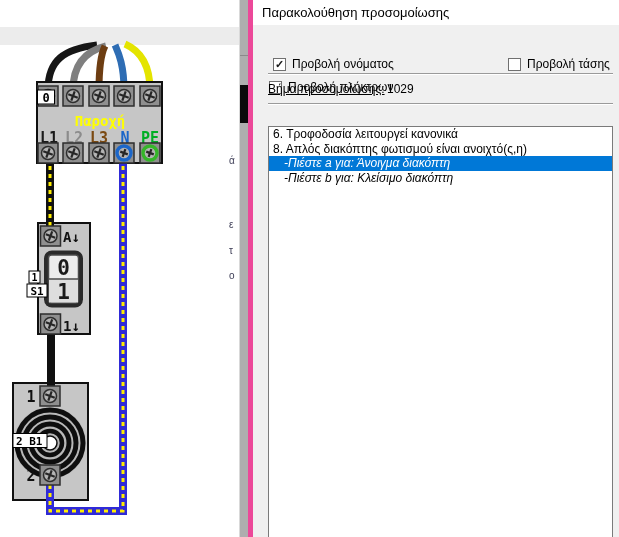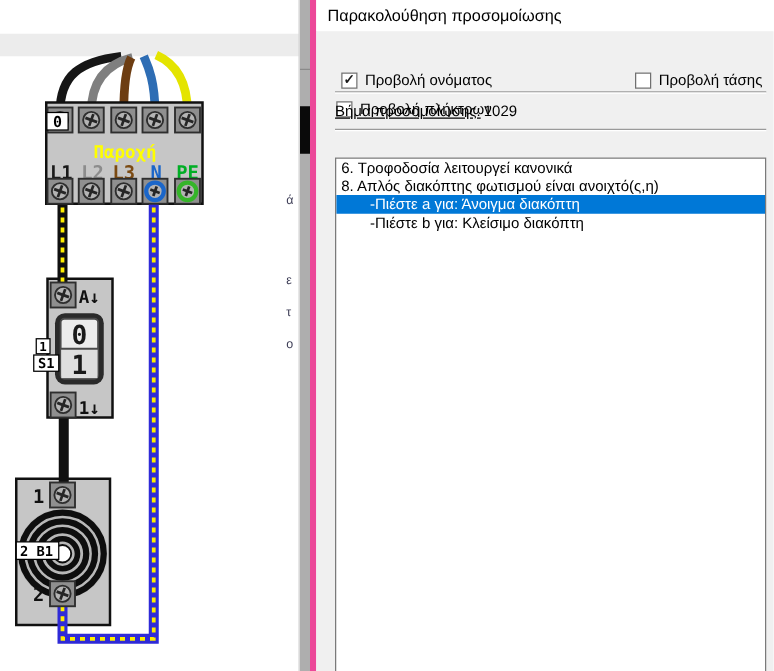--- a/index.html
+++ b/index.html
@@ -29,21 +29,21 @@
   .cb-box { width:13px; height:13px; background:#fff; border:1px solid #707070; display:flex; align-items:center; justify-content:center; flex:0 0 auto; }
   .cb-mark { font-size:11px; line-height:11px; color:#1a1a1a; font-weight:bold; }
   .cb-label { font-size:12px; color:#000; white-space:nowrap; }
 
   .separator { position:absolute; left:15px; width:345px; height:2px; border-top:1px solid #9a9a9a; border-bottom:1px solid #ffffff; }
 
   .static-label { position:absolute; font-size:12px; color:#000; white-space:nowrap; }
 
   #status-listbox { position:absolute; left:15px; top:126px; width:345px; height:412px; background:#fff; border:1px solid #7a7a7a; overflow:hidden; }
   .list-row { height:14.5px; line-height:14.5px; font-size:12px; color:#000; padding-left:4px; white-space:nowrap; }
-  .list-row.indent { padding-left:27px; }
+  .list-row.indent { padding-left:15px;font-style:italic; }
   .list-row.selected { background:var(--selection); color:#fff; }
 </style>
 </head>
 <body>
 
 <div id="root">
 
   <div id="circuit-panel">
     <div id="toolbar-strip"></div>
 

